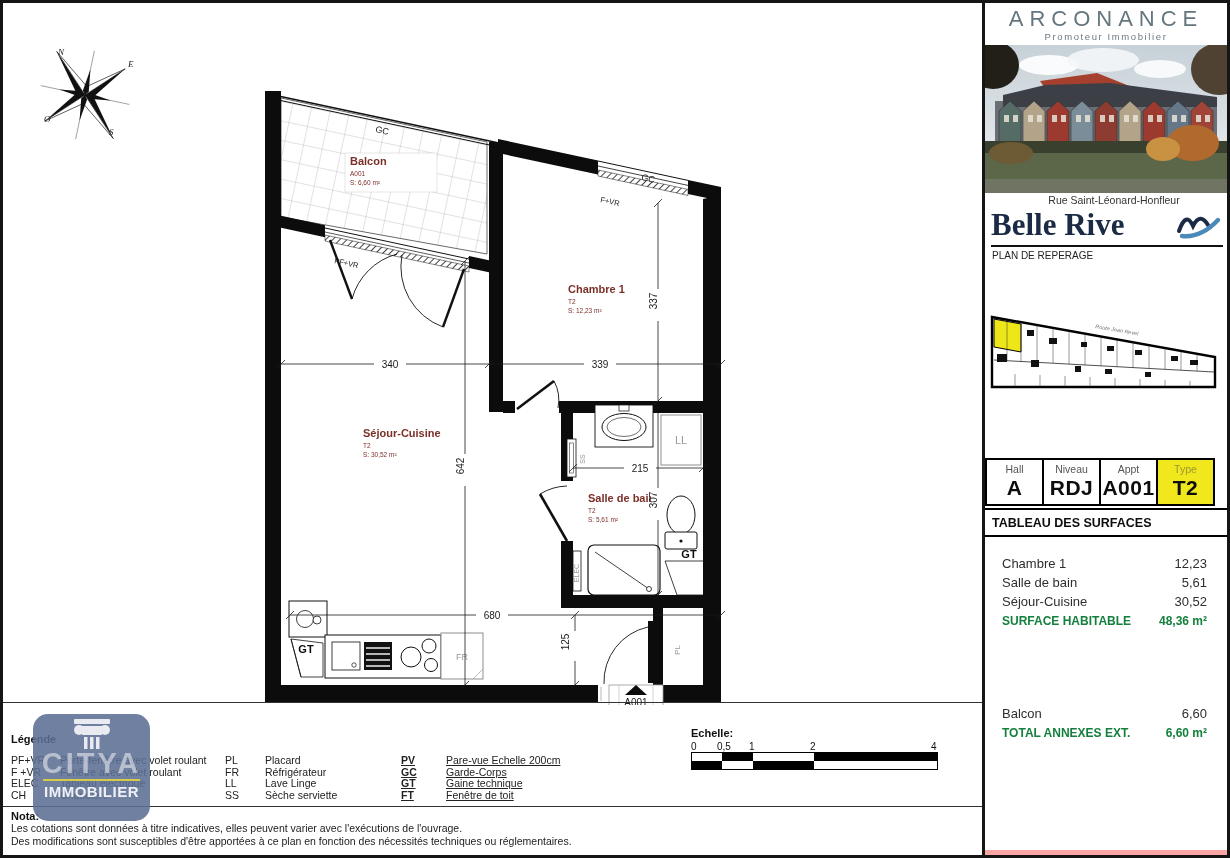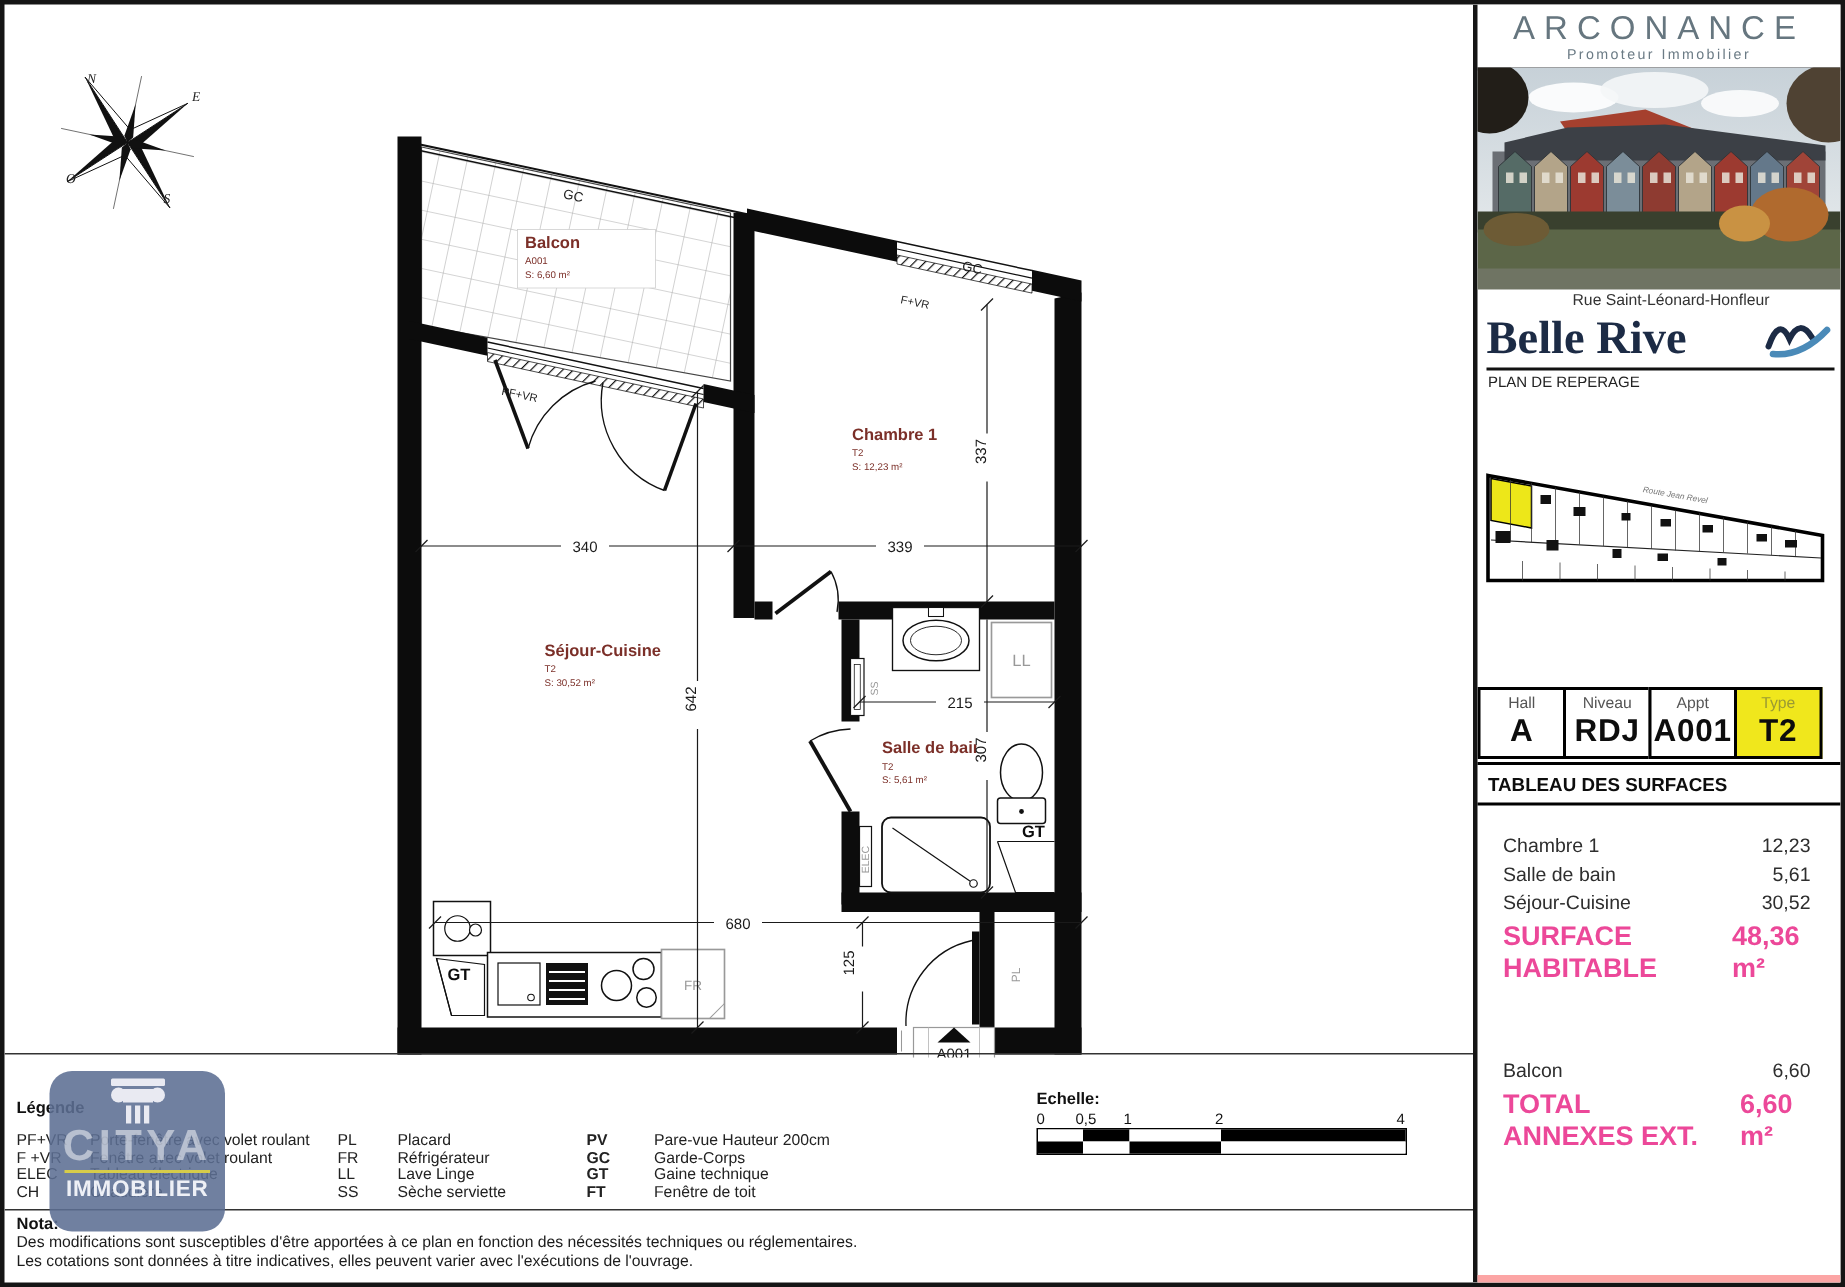--- a/index.html
+++ b/index.html
@@ -3,21 +3,21 @@
 <meta charset="utf-8">
 <style>
   html,body{margin:0;padding:0;background:#e8e8e8;font-family:"Liberation Sans",sans-serif;}
   .page{position:relative;width:1230px;height:858px;margin:0 auto;background:#fff;border:3px solid #151515;box-sizing:border-box;overflow:hidden;}
   
   .plan-svg{position:absolute;left:0;top:0;}
   .legend-strip{position:absolute;left:0;top:699px;width:979px;height:104px;border-top:1.5px solid #333;box-sizing:border-box;}
   .nota-strip{position:absolute;left:0;top:803px;width:979px;height:49px;border-top:1.5px solid #333;box-sizing:border-box;padding:3px 8px;}
   .legend-title{position:absolute;left:8px;top:30px;font-size:11px;font-weight:bold;color:#111;}
   .lgroup{position:absolute;top:52px;font-size:10.5px;color:#222;line-height:11.5px;}
-  .lg1{left:8px;}  .lg2{left:222px;} .lg3{left:388px;}
+  .lg1{left:8px;}  .lg2{left:222px;} .lg3{left:398px;text-decoration:underline;}
   .lrow{display:flex;}
   .lg1 .labbr{width:49px;} .lg2 .labbr{width:40px;} .lg3 .labbr{width:45px;font-weight:bold;}
   .nota-title{font-size:11px;font-weight:bold;color:#111;}
   .nota-line{font-size:10.5px;color:#1c1c1c;line-height:12.5px;}
   
   .scalebar{position:absolute;left:688px;top:24px;width:252px;}
   .sb-title{font-size:11px;font-weight:bold;color:#111;}
   .sb-ticks{position:relative;height:11px;font-size:10px;color:#111;margin-top:2px;}
   .sb-ticks span{position:absolute;top:0;}
   .sb-bar{width:245px;height:16px;border:1.6px solid #000;display:flex;flex-direction:column;box-sizing:content-box;}
@@ -46,21 +46,21 @@
   .ucell:last-child{margin-right:0;}
   .ulabel{font-size:10.5px;color:#555;}
   .uvalue{font-size:21px;font-weight:bold;color:#0d0d0d;margin-top:1px;letter-spacing:.5px;}
   .ucell.hl{background:#f0e71c;}
   .ucell.hl .ulabel{color:#9a9a33;}
   .surfaces{position:absolute;top:505px;left:0;width:242px;}
   .surf-title{border-top:2px solid #000;border-bottom:2px solid #000;font-size:12.5px;font-weight:bold;color:#0d0d0d;padding:6px 3px 5px 7px;}
   .srows{margin-top:17px;}
   .srow{display:flex;padding:2px 20px 2px 17px;font-size:13px;color:#2e2e2e;}
   .srow .val{margin-left:auto;}
-  .srow.total{font-weight:bold;color:#ec4899;font-size:18px;padding-top:3px;gap:12px;}
+  .srow.total{font-weight:bold;color:#15803d;font-size:12px;padding-top:3px;gap:12px;}
   .annex{position:absolute;top:701px;left:0;width:242px;}
   .footerbox{position:absolute;top:803px;left:0;right:0;bottom:0;border-top:7px solid #fca5a5;display:flex;margin-top:44px;}
   .fcol{padding:6px 8px 0 8px;}
   .fcol1{width:118px;}
   .flabel{font-size:11px;color:#444;}
   .fvalue{font-size:15px;font-weight:bold;color:#0d0d0d;margin-top:4px;}
   
   .dim{font:10px "Liberation Sans",sans-serif;fill:#1a1a1a;}
   .rname{font:bold 11px "Liberation Sans",sans-serif;fill:#7b2f28;}
   .rsub{font:6.5px "Liberation Sans",sans-serif;fill:#7b2f28;}
@@ -321,21 +321,21 @@
           <span>Lave Linge</span>
         </div>
       <div class="lrow">
           <span class="labbr">SS</span>
           <span>Sèche serviette</span>
         </div>
     </div>
     <div class="lgroup lg3">
       <div class="lrow">
           <span class="labbr">PV</span>
-          <span>Pare-vue Hauteur 200cm</span>
+          <span>Pare-vue Echelle 200cm</span>
         </div>
       <div class="lrow">
           <span class="labbr">GC</span>
           <span>Garde-Corps</span>
         </div>
       <div class="lrow">
           <span class="labbr">GT</span>
           <span>Gaine technique</span>
         </div>
       <div class="lrow">
@@ -365,22 +365,22 @@
             <div class="sb-seg white" style="width:31px"></div>
           <div class="sb-seg black" style="width:61px"></div>
             <div class="sb-seg white" style="width:123px"></div>
         </div>
       </div>
     </div>
   </div>
 
   <div class="nota-strip">
     <div class="nota-title">Nota:</div>
+    <div class="nota-line">Les cotations sont données à titre indicatives, elles peuvent varier avec l'exécutions de l'ouvrage.</div>
     <div class="nota-line">Des modifications sont susceptibles d'être apportées à ce plan en fonction des nécessités techniques ou réglementaires.</div>
-    <div class="nota-line">Les cotations sont données à titre indicatives, elles peuvent varier avec l'exécutions de l'ouvrage.</div>
   </div>
 
   <div class="citya">
     <svg width="44" height="32" viewBox="0 0 44 32" style="margin-top:4px">
       <g fill="#e9eaf2">
         <rect x="4" y="1" width="36" height="5" rx="1"></rect>
         <circle cx="9" cy="12" r="5"></circle>
           <circle cx="35" cy="12" r="5"></circle>
         <rect x="12" y="8" width="20" height="9"></rect>
         <rect x="14" y="19" width="3.5" height="12"></rect>

